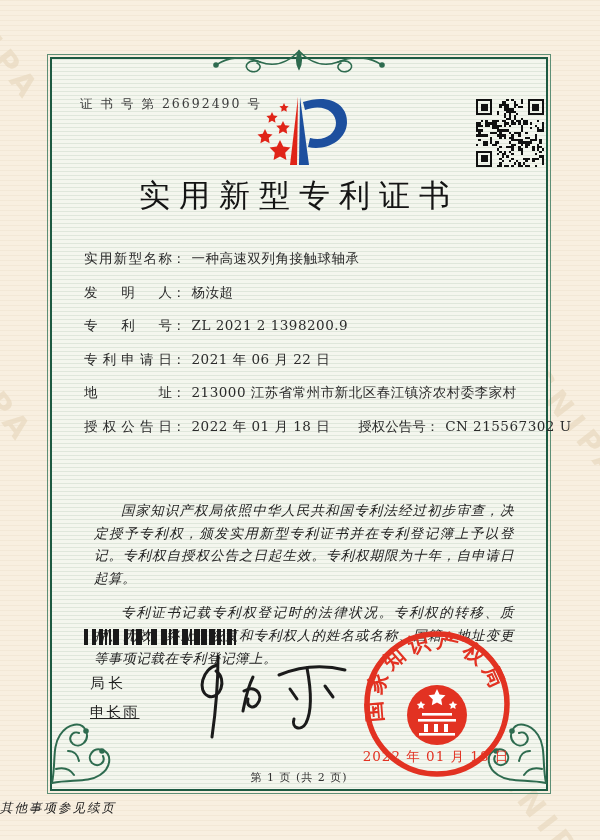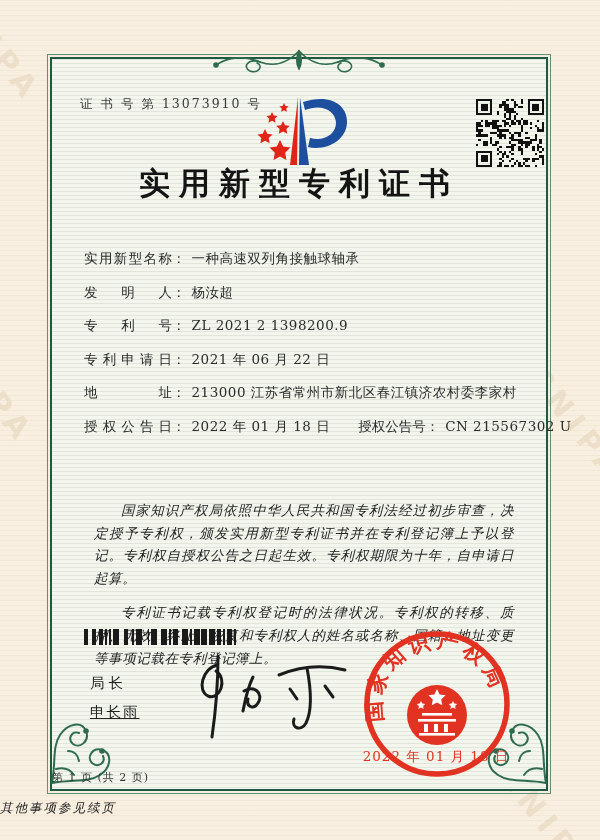--- a/index.html
+++ b/index.html
@@ -13,41 +13,41 @@
   .panel{position:absolute;left:50px;top:57px;width:494px;height:730px;
          border:2px solid #1e5a42;outline:1px solid #5d8f76;outline-offset:2px;
          background:#f4f6ee;
          background-image:repeating-linear-gradient(180deg, rgba(148,176,152,.22) 0 1px, transparent 1px 4px);
          z-index:2;}
   .ornament{position:absolute;z-index:3;pointer-events:none;}
   .content{position:absolute;inset:0;z-index:4;}
   .cert-no{position:absolute;left:28px;top:37px;font-size:12.5px;letter-spacing:2px;color:#3a3a3a;white-space:nowrap;}
   .logo{position:absolute;left:198px;top:26px;}
   .qr{position:absolute;left:424px;top:40px;}
-  .title{position:absolute;left:0;top:104px;width:100%;text-align:center;
-         font-size:31px;font-weight:bold;color:#141414;letter-spacing:9px;box-sizing:border-box;white-space:nowrap;}
+  .title{position:absolute;left:0;top:116px;width:100%;text-align:center;
+         font-size:31px;font-weight:normal;color:#141414;letter-spacing:9px;box-sizing:border-box;white-space:nowrap;}
   .fields{position:absolute;left:32px;top:189px;width:440px;font-size:13.5px;color:#2b2b2b;}
   .frow{margin-bottom:12.5px;line-height:21px;white-space:nowrap;}
   .flabel{display:inline-block;width:88px;text-align:justify;text-align-last:justify;vertical-align:bottom;}
   .fcolon{margin-right:6px;}
   .fvalue{letter-spacing:.5px;}
   .fpair2{margin-left:28px;}
   .paras{position:absolute;left:30px;top:428px;width:444px;
          font-style:italic;font-size:13.5px;line-height:22.6px;color:#222;letter-spacing:.6px;text-align:justify;}
   .paras p{margin:12px;text-indent:2em;}
   .barcode{position:absolute;left:32px;top:570px;}
   .sig-title{position:absolute;left:38px;top:615px;font-family:"DejaVu Sans",sans-serif;
              font-size:14.5px;color:#222;letter-spacing:4px;}
   .sig-name{position:absolute;left:38px;top:644px;font-family:"DejaVu Sans",sans-serif;
             font-size:14.5px;color:#222;letter-spacing:2px;text-decoration:underline;}
   .signature{position:absolute;left:135px;top:592px;}
   .seal{position:absolute;left:310px;top:570px;}
   .seal-date{position:absolute;left:308px;top:689px;width:152px;text-align:center;
              color:#e23222;font-size:13.5px;letter-spacing:1px;white-space:nowrap;}
-  .page-num{position:absolute;left:0;top:711px;width:100%;font-size:11px;color:#333;letter-spacing:1px;}
+  .page-num{position:absolute;left:0;top:711px;width:100%;text-align:center;font-size:11px;color:#333;letter-spacing:1px;}
   .cont-note{position:absolute;left:0;top:800px;width:100%;z-index:4;
              font-style:italic;font-size:12.5px;color:#222;letter-spacing:2px;}
 </style>
 </head>
 <body>
 
 <div class="page">
 
   <div class="wm" style="left:-35px;top:-20px">CNIPA</div>
   <div class="wm" style="left:330px;top:228px">CNIPA</div>
@@ -82,21 +82,21 @@
       <g stroke="#2e6b4f" fill="none" stroke-width="2" stroke-linecap="round">
         <path d="M6,78 C10,58 6,42 14,30 C22,18 36,16 40,26 C44,36 34,44 27,39 C21,34 26,25 33,28"></path>
         <path d="M6,78 C26,74 42,78 54,70 C66,62 66,48 56,45 C47,42 40,52 46,58 C52,63 60,58 57,51"></path>
         <path d="M10,64 C18,62 24,64 28,70 M22,46 C28,46 32,50 33,56"></path>
         <circle cx="40" cy="26" r="1.8" fill="#2e6b4f"></circle>
           <circle cx="56" cy="46" r="1.8" fill="#2e6b4f"></circle>
       </g>
     </svg>
 
     <div class="content">
-      <div class="cert-no">证 书 号 第 13073910 号</div>
+      <div class="cert-no">证 书 号 第 26692490 号</div>
 
       <svg class="logo" width="108" height="88" viewBox="0 0 108 88">
         <g fill="#e02418">
           <path d="M30,55 l3.2,6.6 7.2,1 -5.2,5.1 1.2,7.2 -6.4-3.4 -6.4,3.4 1.2-7.2 -5.2-5.1 7.2-1 Z"></path>
           <path d="M15,44 l2.3,4.7 5.2,.7 -3.8,3.7 .9,5.2 -4.6-2.5 -4.6,2.5 .9-5.2 -3.8-3.7 5.2-.7 Z"></path>
           <path d="M33,36 l2.1,4.2 4.7,.6 -3.4,3.3 .8,4.7 -4.2-2.2 -4.2,2.2 .8-4.7 -3.4-3.3 4.7-.6 Z"></path>
           <path d="M22,27 l1.7,3.5 3.9,.5 -2.8,2.8 .7,3.9 -3.5-1.9 -3.5,1.9 .7-3.9 -2.8-2.8 3.9-.5 Z"></path>
           <path d="M34,18 l1.4,2.9 3.2,.4 -2.3,2.3 .5,3.2 -2.8-1.5 -2.8,1.5 .5-3.2 -2.3-2.3 3.2-.4 Z"></path>
           <polygon points="48,12 40,80 47,80"></polygon>
         </g>

